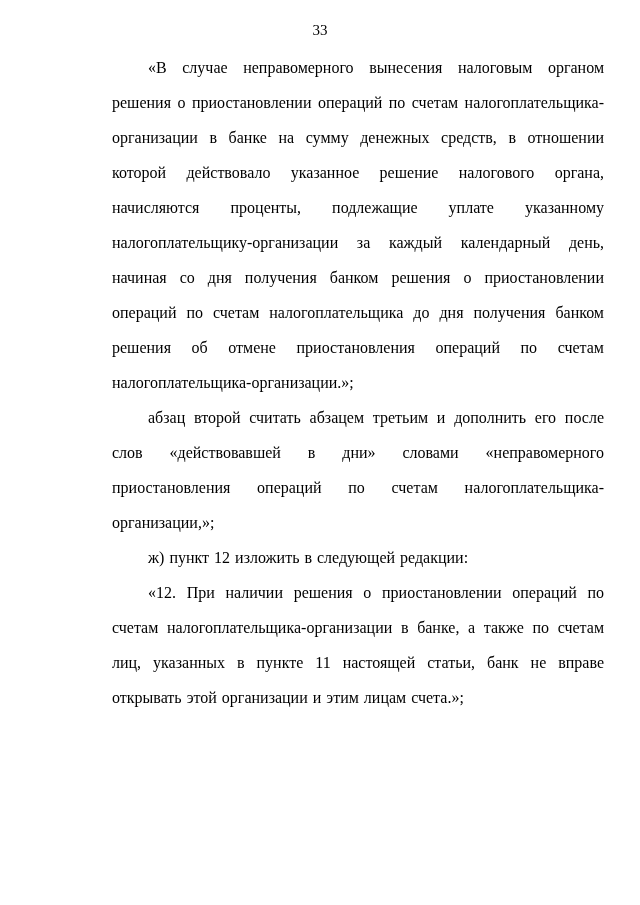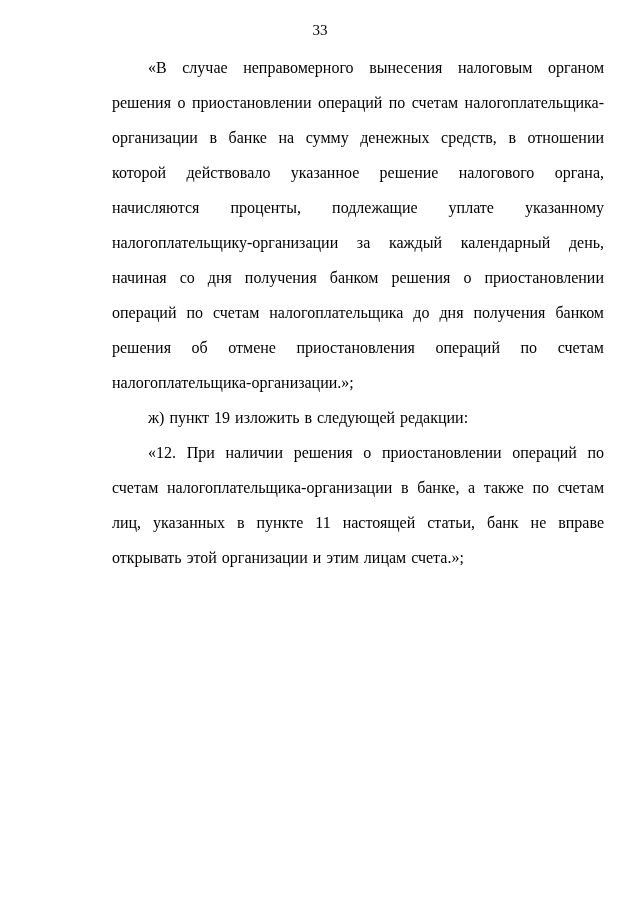--- a/index.html
+++ b/index.html
@@ -42,16 +42,17 @@
   }
 </style>
 </head>
 <body>
 
 <div class="page">
   <div class="page-number">33</div>
 
   <div class="content">
     <p>«В случае неправомерного вынесения налоговым органом решения о приостановлении операций по счетам налогоплательщика-организации в банке на сумму денежных средств, в отношении которой действовало указанное решение налогового органа, начисляются проценты, подлежащие уплате указанному налогоплательщику-организации за каждый календарный день, начиная со дня получения банком решения о приостановлении операций по счетам налогоплательщика до дня получения банком решения об отмене приостановления операций по счетам налогоплательщика-организации.»;</p>
-    <p>ж) пункт 19 изложить в следующей редакции:</p>
+    <p>абзац второй считать абзацем третьим и дополнить его после слов «действовавшей в дни» словами «неправомерного приостановления операций по счетам налогоплательщика-организации,»;</p>
+    <p>ж) пункт 12 изложить в следующей редакции:</p>
     <p>«12. При наличии решения о приостановлении операций по счетам налогоплательщика-организации в банке, а также по счетам лиц, указанных в пункте 11 настоящей статьи, банк не вправе открывать этой организации и этим лицам счета.»;</p>
   </div>
 </div>
 
 </body></html>

